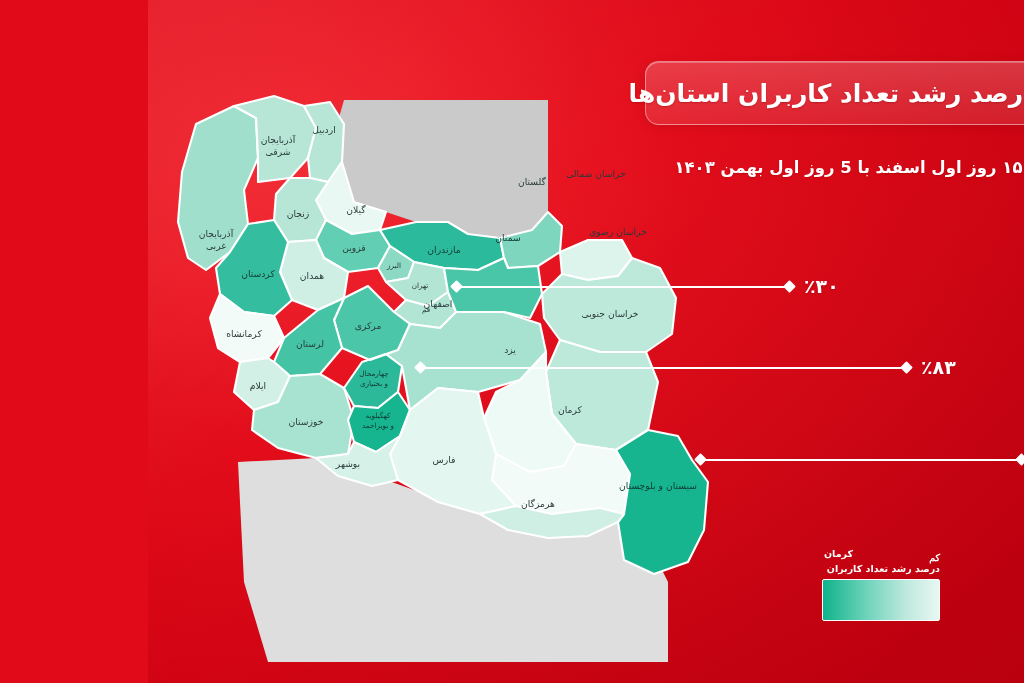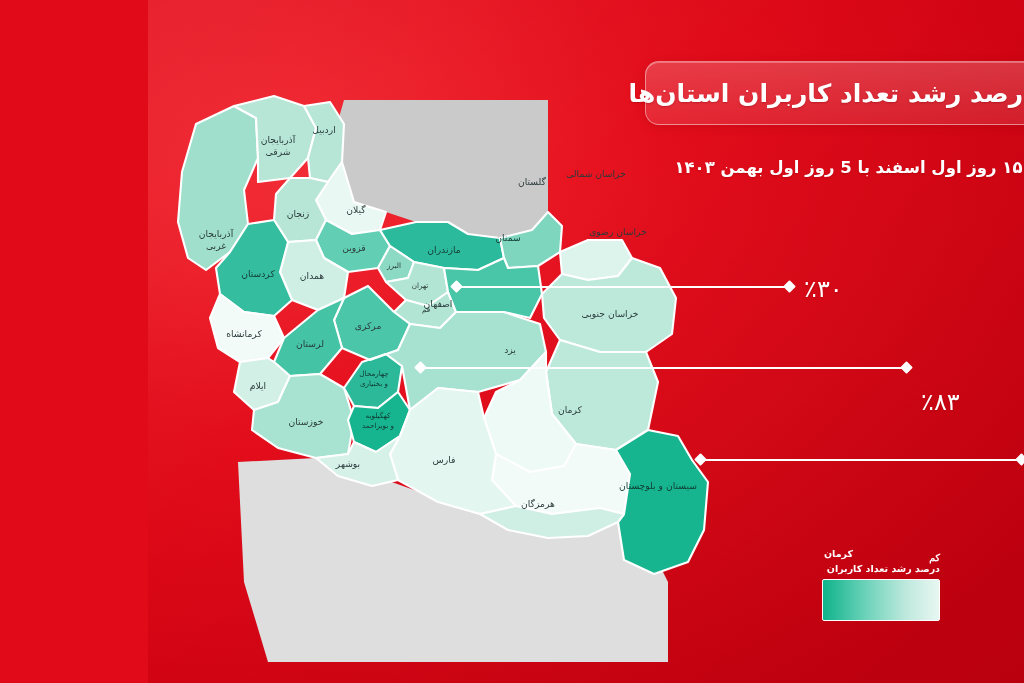--- a/index.html
+++ b/index.html
@@ -52,21 +52,21 @@
   .plabel.sm{font-size:7.2px;}
   .plabel.dk{fill:#123a33;}
 
   
   .callout-line{position:absolute;height:2px;background:#ffffff;border-radius:2px;}
   .callout-dot{
     position:absolute;width:9px;height:9px;background:#ffffff;
     transform:rotate(45deg);border-radius:1px;
   }
   .callout-label{
-    position:absolute;color:#ffffff;font-size:24px;font-weight:normal;
+    position:absolute;color:#ffffff;font-size:19px;font-weight:bold;
     white-space:nowrap;text-shadow:0 1px 2px rgba(120,0,0,.3);
     direction:ltr;
   }
 
   
   #legend{position:absolute;left:676px;top:548px;width:116px;}
   .legend-ends{
     position:relative;height:14px;color:#ffffff;font-size:9.5px;font-weight:bold;
   }
   .legend-end-low{position:absolute;right:0;top:4px;font-family:Liberation Serif, serif;}
@@ -208,21 +208,21 @@
   </div>
 
   <div class="callout-dot" style="left:304px;top:282px;"></div>
   <div class="callout-line" style="left:309px;top:286px;width:332px;"></div>
   <div class="callout-dot" style="left:637px;top:282px;"></div>
   <div class="callout-label" style="left:656px;top:275px;">٪۳۰</div>
 
   <div class="callout-dot" style="left:268px;top:363px;"></div>
   <div class="callout-line" style="left:273px;top:367px;width:485px;"></div>
   <div class="callout-dot" style="left:754px;top:363px;"></div>
-  <div class="callout-label" style="left:773px;top:356px;margin-top:32px;">٪۸۳</div>
+  <div class="callout-label" style="left:773px;top:356px;">٪۸۳</div>
 
   <div class="callout-dot" style="left:548px;top:455px;"></div>
   <div class="callout-line" style="left:553px;top:459px;width:320px;"></div>
   <div class="callout-dot" style="left:869px;top:455px;"></div>
   <div class="callout-label" style="left:888px;top:468px;">٪۲۹۱</div>
 
   <div id="legend">
     <div class="legend-ends">
       <span class="legend-end-low">کم</span>
       <span class="legend-end-high">کرمان</span>

